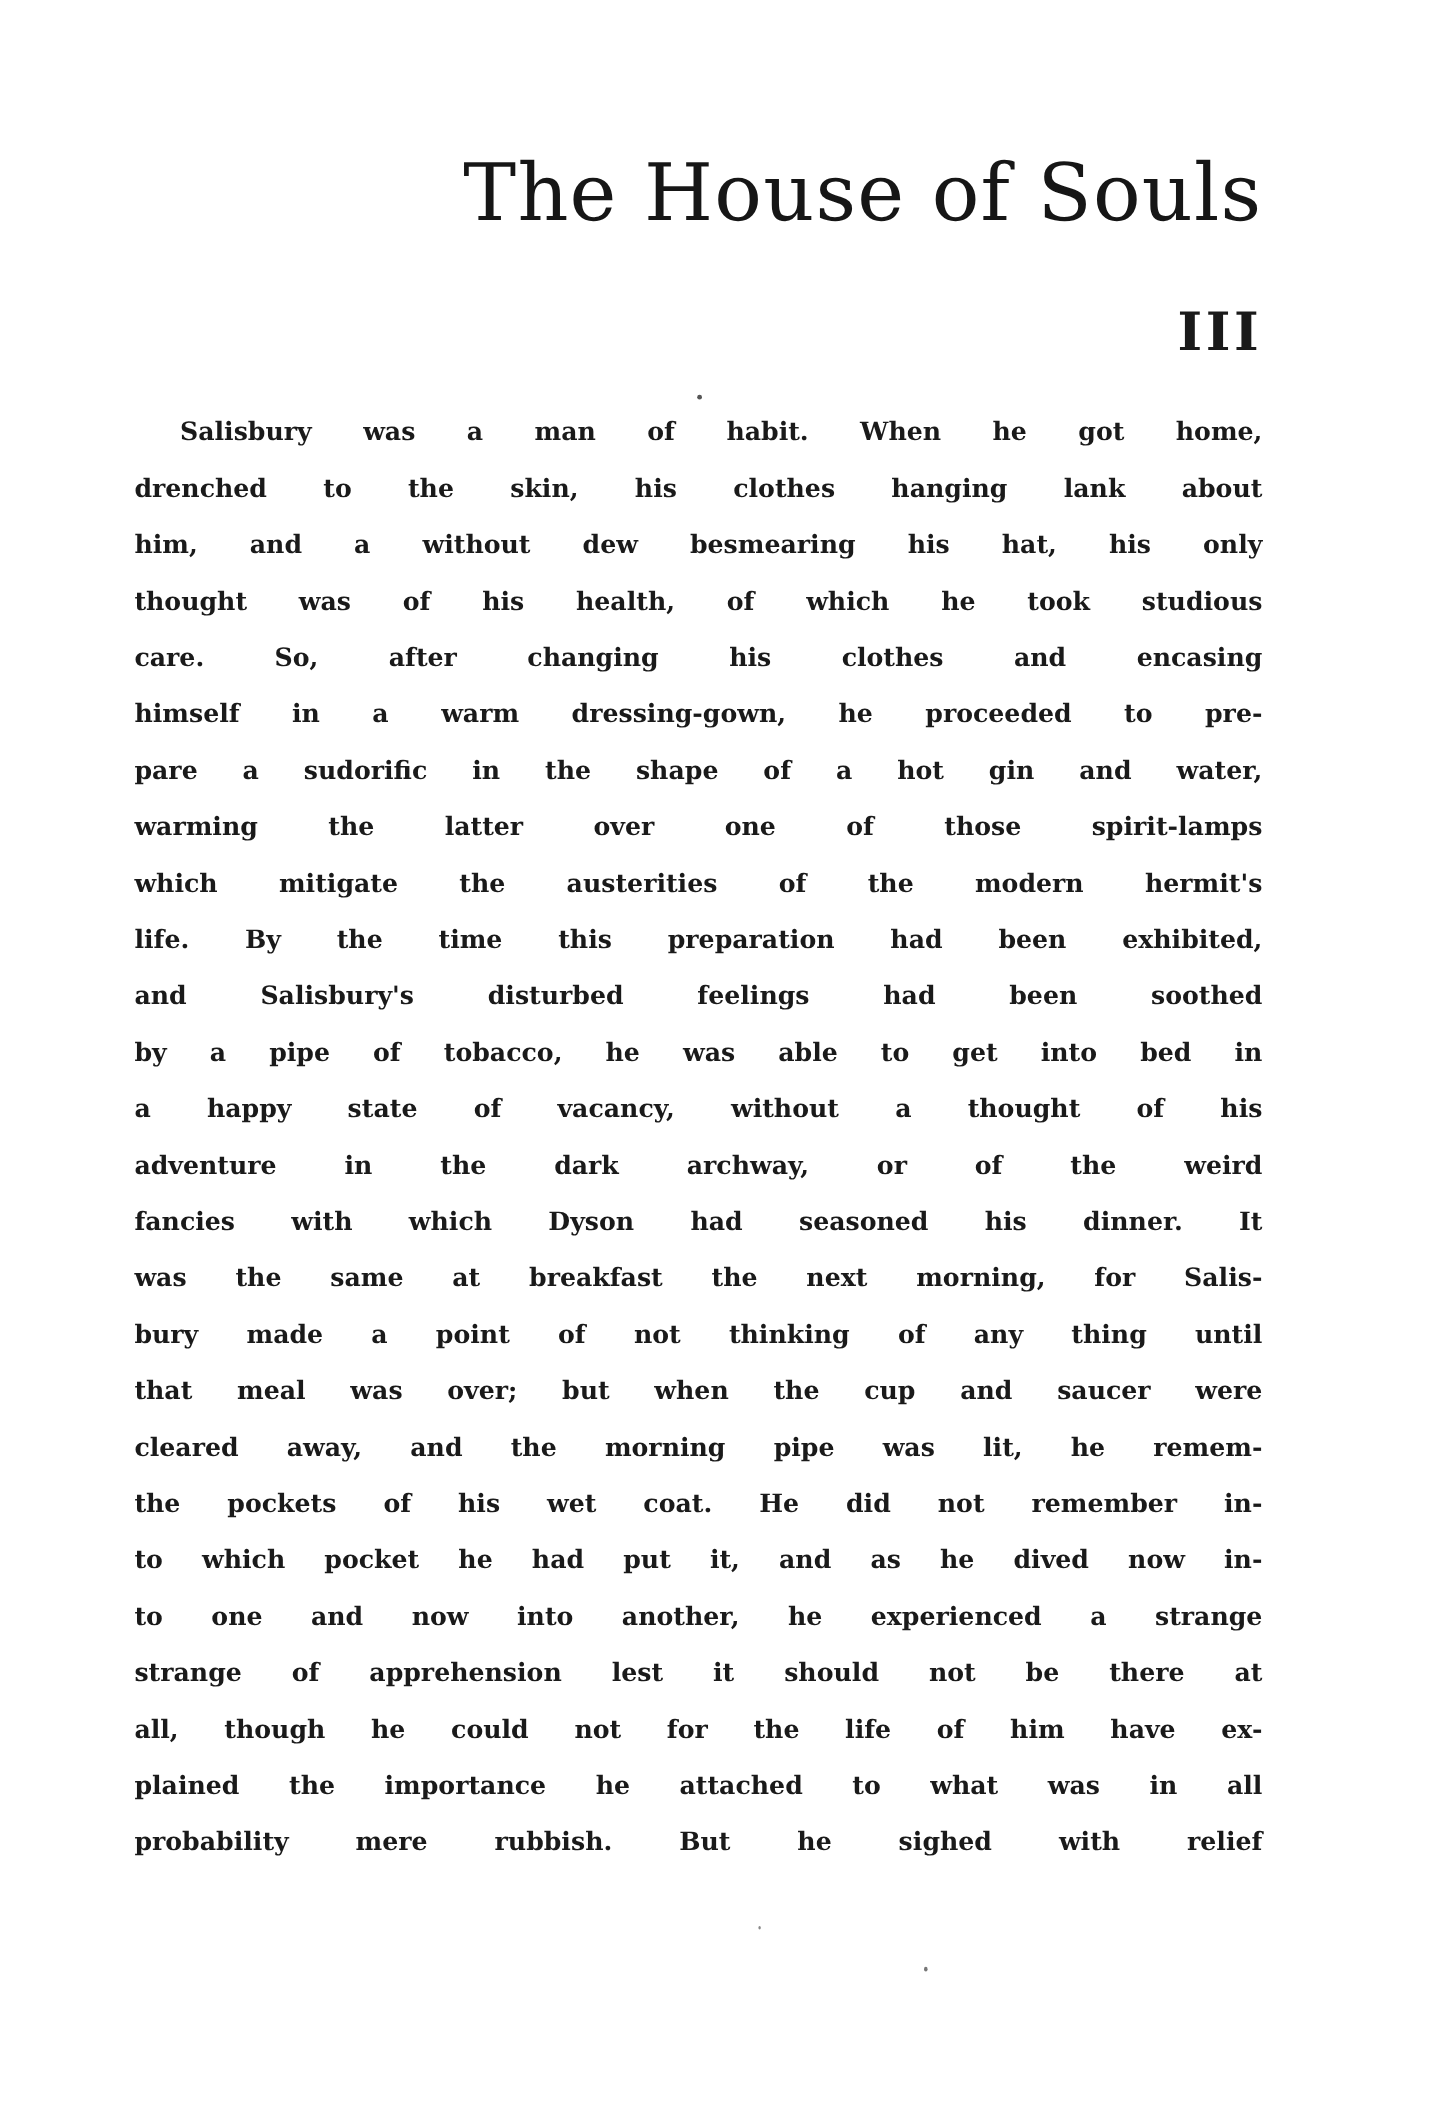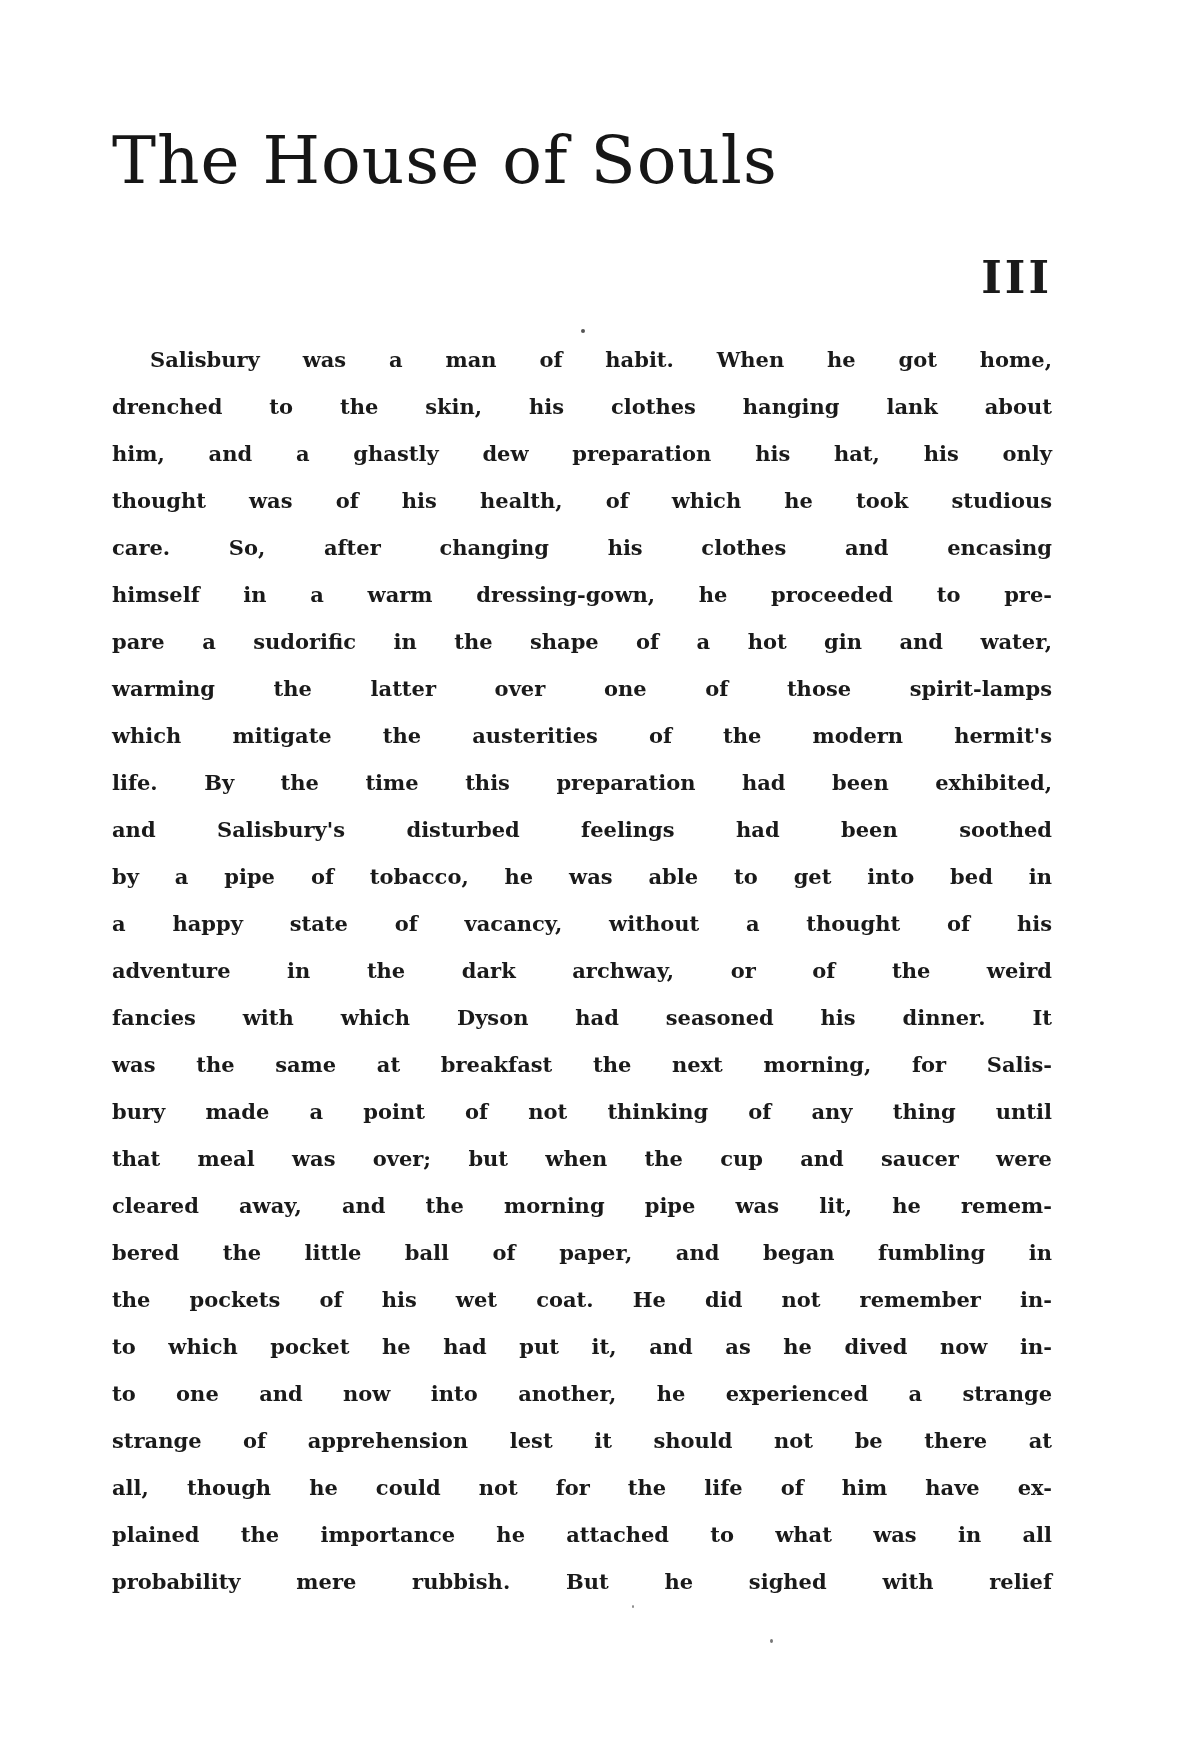--- a/index.html
+++ b/index.html
@@ -16,21 +16,21 @@
     font-family: "DejaVu Serif", "Liberation Serif", serif;
     color: #1b1b1b;
   }
   .textblock {
     position: absolute;
     left: 112px;
     width: 940px;
   }
   .chapter-title {
     top: 128px;
-    text-align: left;
+    text-align: right;
     font-size: 66px;
     line-height: 66px;
     font-weight: 400;
     letter-spacing: 1px;
     color: #161616;
   }
   .section-heading {
     top: 256px;
     text-align: right;
     font-size: 44px;
@@ -78,38 +78,37 @@
 
 <div class="page">
 
   <div class="textblock chapter-title">The House of Souls</div>
 
   <div class="textblock section-heading">III</div>
 
   <div class="textblock body-text">
     <div class="line indent">Salisbury was a man of habit. When he got home,</div>
     <div class="line">drenched to the skin, his clothes hanging lank about</div>
-    <div class="line">him, and a ghastly dew preparation his hat, his only</div>
+    <div class="line">him, and a without dew besmearing his hat, his only</div>
     <div class="line">thought was of his health, of which he took studious</div>
     <div class="line">care. So, after changing his clothes and encasing</div>
     <div class="line">himself in a warm dressing-gown, he proceeded to pre-</div>
     <div class="line">pare a sudorific in the shape of a hot gin and water,</div>
     <div class="line">warming the latter over one of those spirit-lamps</div>
     <div class="line">which mitigate the austerities of the modern hermit's</div>
     <div class="line">life. By the time this preparation had been exhibited,</div>
     <div class="line">and Salisbury's disturbed feelings had been soothed</div>
     <div class="line">by a pipe of tobacco, he was able to get into bed in</div>
     <div class="line">a happy state of vacancy, without a thought of his</div>
     <div class="line">adventure in the dark archway, or of the weird</div>
     <div class="line">fancies with which Dyson had seasoned his dinner. It</div>
     <div class="line">was the same at breakfast the next morning, for Salis-</div>
     <div class="line">bury made a point of not thinking of any thing until</div>
     <div class="line">that meal was over; but when the cup and saucer were</div>
     <div class="line">cleared away, and the morning pipe was lit, he remem-</div>
-    <div class="line">bered the little ball of paper, and began fumbling in</div>
     <div class="line">the pockets of his wet coat. He did not remember in-</div>
     <div class="line">to which pocket he had put it, and as he dived now in-</div>
     <div class="line">to one and now into another, he experienced a strange</div>
     <div class="line">strange of apprehension lest it should not be there at</div>
     <div class="line">all, though he could not for the life of him have ex-</div>
     <div class="line">plained the importance he attached to what was in all</div>
     <div class="line">probability mere rubbish. But he sighed with relief</div>
   </div>
 
 

